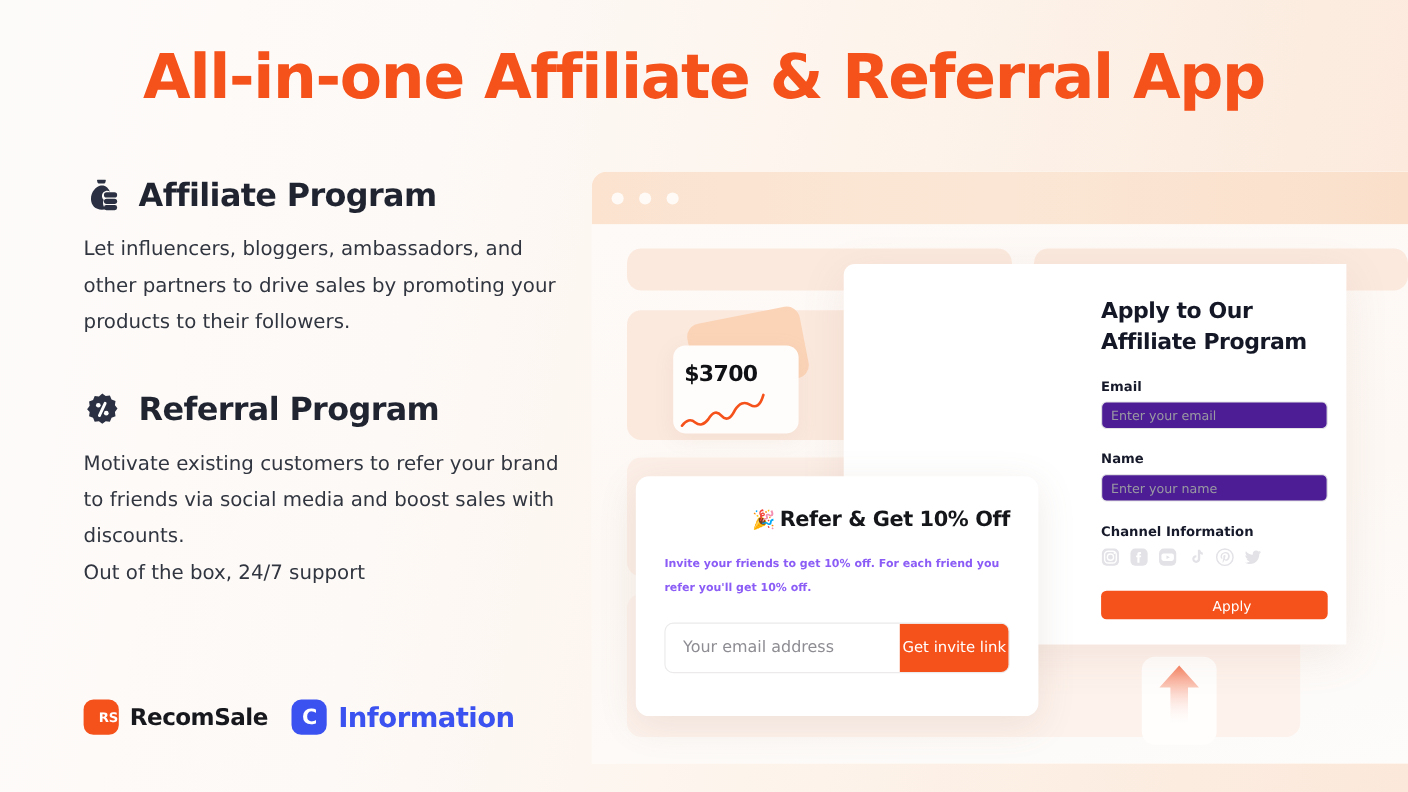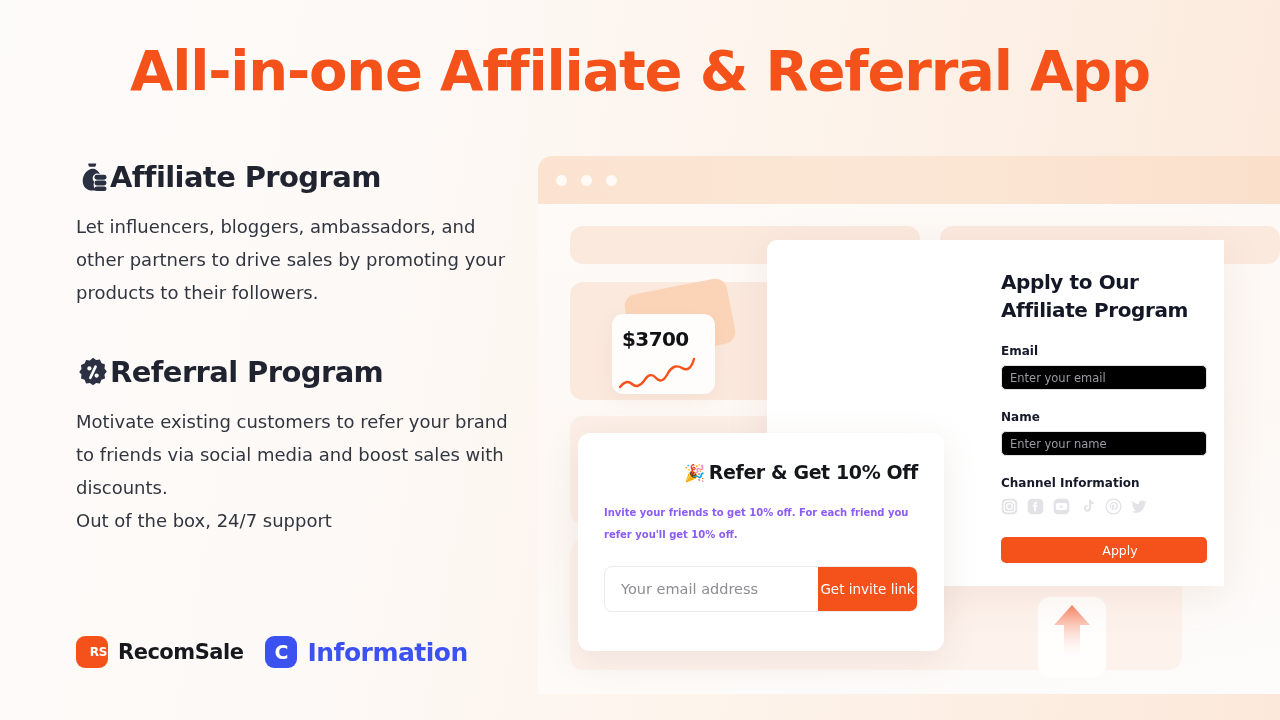--- a/index.html
+++ b/index.html
@@ -22,20 +22,21 @@
     color: #F5511A;
     font-family: "DejaVu Sans", sans-serif;
     white-space: nowrap;
   }
 
   
   .left-col { position: absolute; left: 76px; top: 160px; width: 452px; }
 
   .feature-head {
     display: flex;
+    gap: 16px;
     margin-bottom: 6px;
   }
   .feature-icon { width: 34px; height: 34px; flex: 0 0 34px; display:block; }
   .feature-title {
     font-size: 29px;
     font-weight: 700;
     color: #1f2430;
     letter-spacing: -0.6px;
     font-family: "DejaVu Sans", sans-serif;
   }
@@ -92,21 +93,21 @@
   .skel.s4 { left: 32px;  top: 212px; width: 612px; height: 108px; background:#fcefe7; }
   .skel.s5 { left: 32px;  top: 336px; width: 612px; height: 130px; background:#fdf2ec; }
 
   
   .stat-back {
     position: absolute; left: 628px; top: 286px; width: 104px; height: 66px;
     background: #fbd4b8; border-radius: 12px;
     transform: rotate(-11deg);
   }
   .stat-card {
-    position: absolute; left: 612px; top: 314px; width: 103px; height: 80px;
+    position: absolute; left: 612px; top: 314px; width: 114px; height: 80px;
     background: #fffdfc; border-radius: 11px;
     box-shadow: 0 5px 18px rgba(190,140,110,.10);
     overflow: hidden;
   }
   .stat-value {
     position: absolute; left: 10px; top: 13px;
     font-size: 20px; font-weight: 700; color: #101114;
     font-family: "DejaVu Sans", sans-serif; letter-spacing: -0.6px;
   }
   .stat-spark { position: absolute; left: 0; top: 40px; }
@@ -142,21 +143,21 @@
     font-family: "DejaVu Sans", sans-serif;
   }
   .field-label {
     font-size: 12px; font-weight: 700; color: #16192a;
     margin-top: 20px; margin-bottom: 7px;
     font-family: "DejaVu Sans", sans-serif;
   }
   .field-input {
     width: 206px; height: 25px;
     border: 1px solid #e3e3e6; border-radius: 5px;
-    background: #000000; padding: 0 8px;
+    background: #4c1d95; padding: 0 8px;
     font-size: 11.5px; color: #9a9aa2;
     font-family: "DejaVu Sans", sans-serif;
     outline: none;
   }
   .field-input::placeholder { color: #9a9aa2; }
   .social-row { display: flex; gap: 9px; margin-top: 8px; }
   .social-icon { width: 17px; height: 17px; display:block; }
   .apply-btn {
     margin-top: 22px;
     width: 206px; height: 26px;

